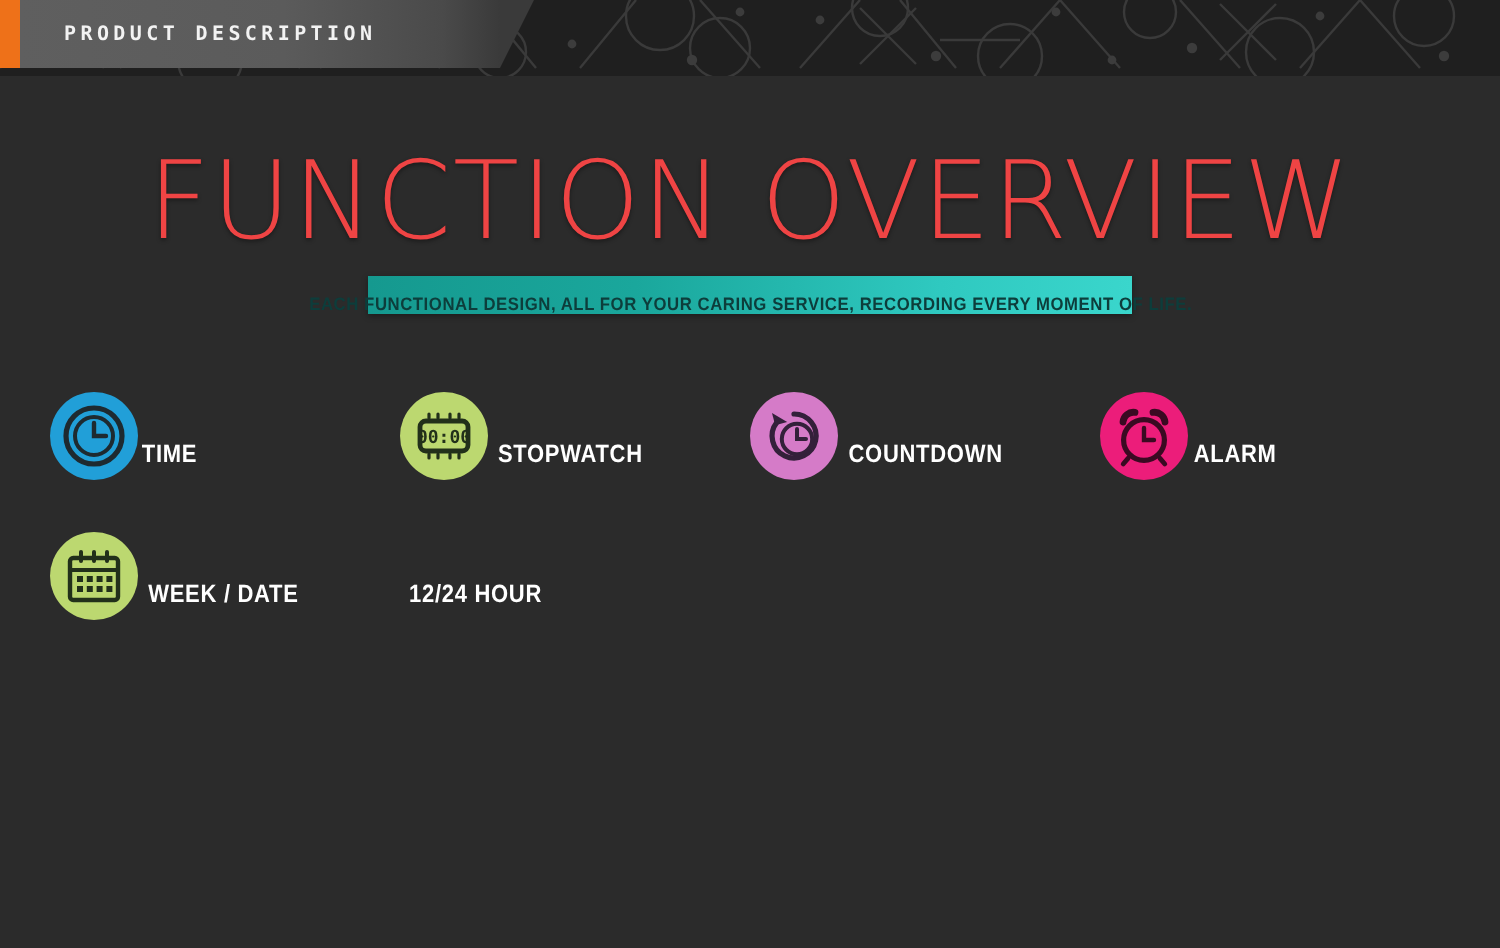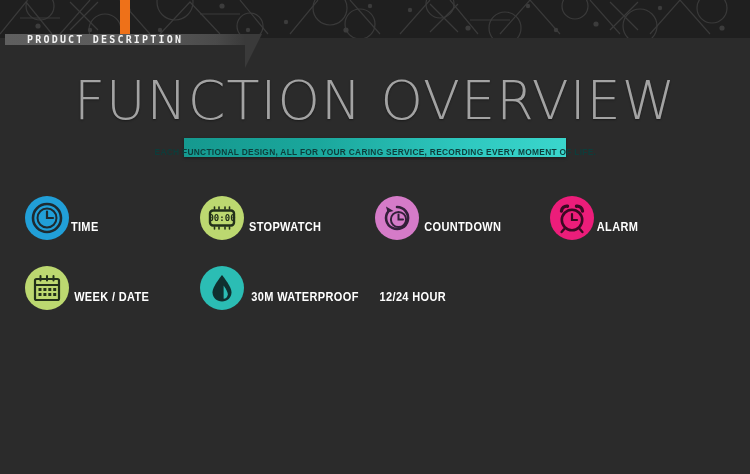--- a/index.html
+++ b/index.html
@@ -28,21 +28,20 @@
 
   
   #header-banner {
     position: absolute;
     top: 0; left: 0;
     height: 34px;
     width: 250px;
     display: flex;
     align-items: center;
     z-index: 3;
-    flex-direction: column;
   }
   #header-accent {
     width: 10px;
     height: 34px;
     background: #ee7119;
     flex: 0 0 auto;
   }
   #header-plate {
     position: relative;
     height: 34px;
@@ -71,21 +70,21 @@
   }
 
   
   #title-block {
     position: absolute;
     top: 72px; left: 0;
     width: 750px;
     text-align: center;
   }
   #page-title {
-    color: #a3a3a3;
+    color: #ef4444;
     font-size: 54px;
     letter-spacing: 1px;
     font-weight: 300;
     font-family: "DejaVu Sans", sans-serif;
     line-height: 58px;
     text-shadow: 0 1px 2px rgba(0,0,0,.4);
   }
   #subtitle-bar {
     margin: 8px auto 0;
     width: 382px;
@@ -286,27 +285,18 @@
             <rect x="12.4" y="21" width="3" height="3"></rect>
           <rect x="17.3" y="21" width="3" height="3"></rect>
             <rect x="22.2" y="21" width="3" height="3"></rect>
         </g>
       </svg>
     </div>
     <div class="feature-label">WEEK / DATE</div>
   </div>
 
 
-  <div class="feature-cell">
-    <div class="feature-icon" style="background:#2bbdb4">
-      <svg width="32" height="32" viewBox="0 0 32 32">
-        <path d="M16 3 C16 3 6.5 14.5 6.5 20.2 C6.5 25.6 10.8 29.5 16 29.5 C21.2 29.5 25.5 25.6 25.5 20.2 C25.5 14.5 16 3 16 3 Z" fill="#10302f"></path>
-        <path d="M17.6 13.5 C17.6 13.5 21.8 19.4 21.8 22.3 C21.8 24.9 19.9 26.8 17.6 26.8 Z" fill="#2bbdb4"></path>
-      </svg>
-    </div>
-    <div class="feature-label">30M WATERPROOF</div>
-  </div>
 
   <div class="feature-cell">
     <div class="feature-label">12/24 HOUR</div>
   </div>
 
 </div>
 
 </body></html>

